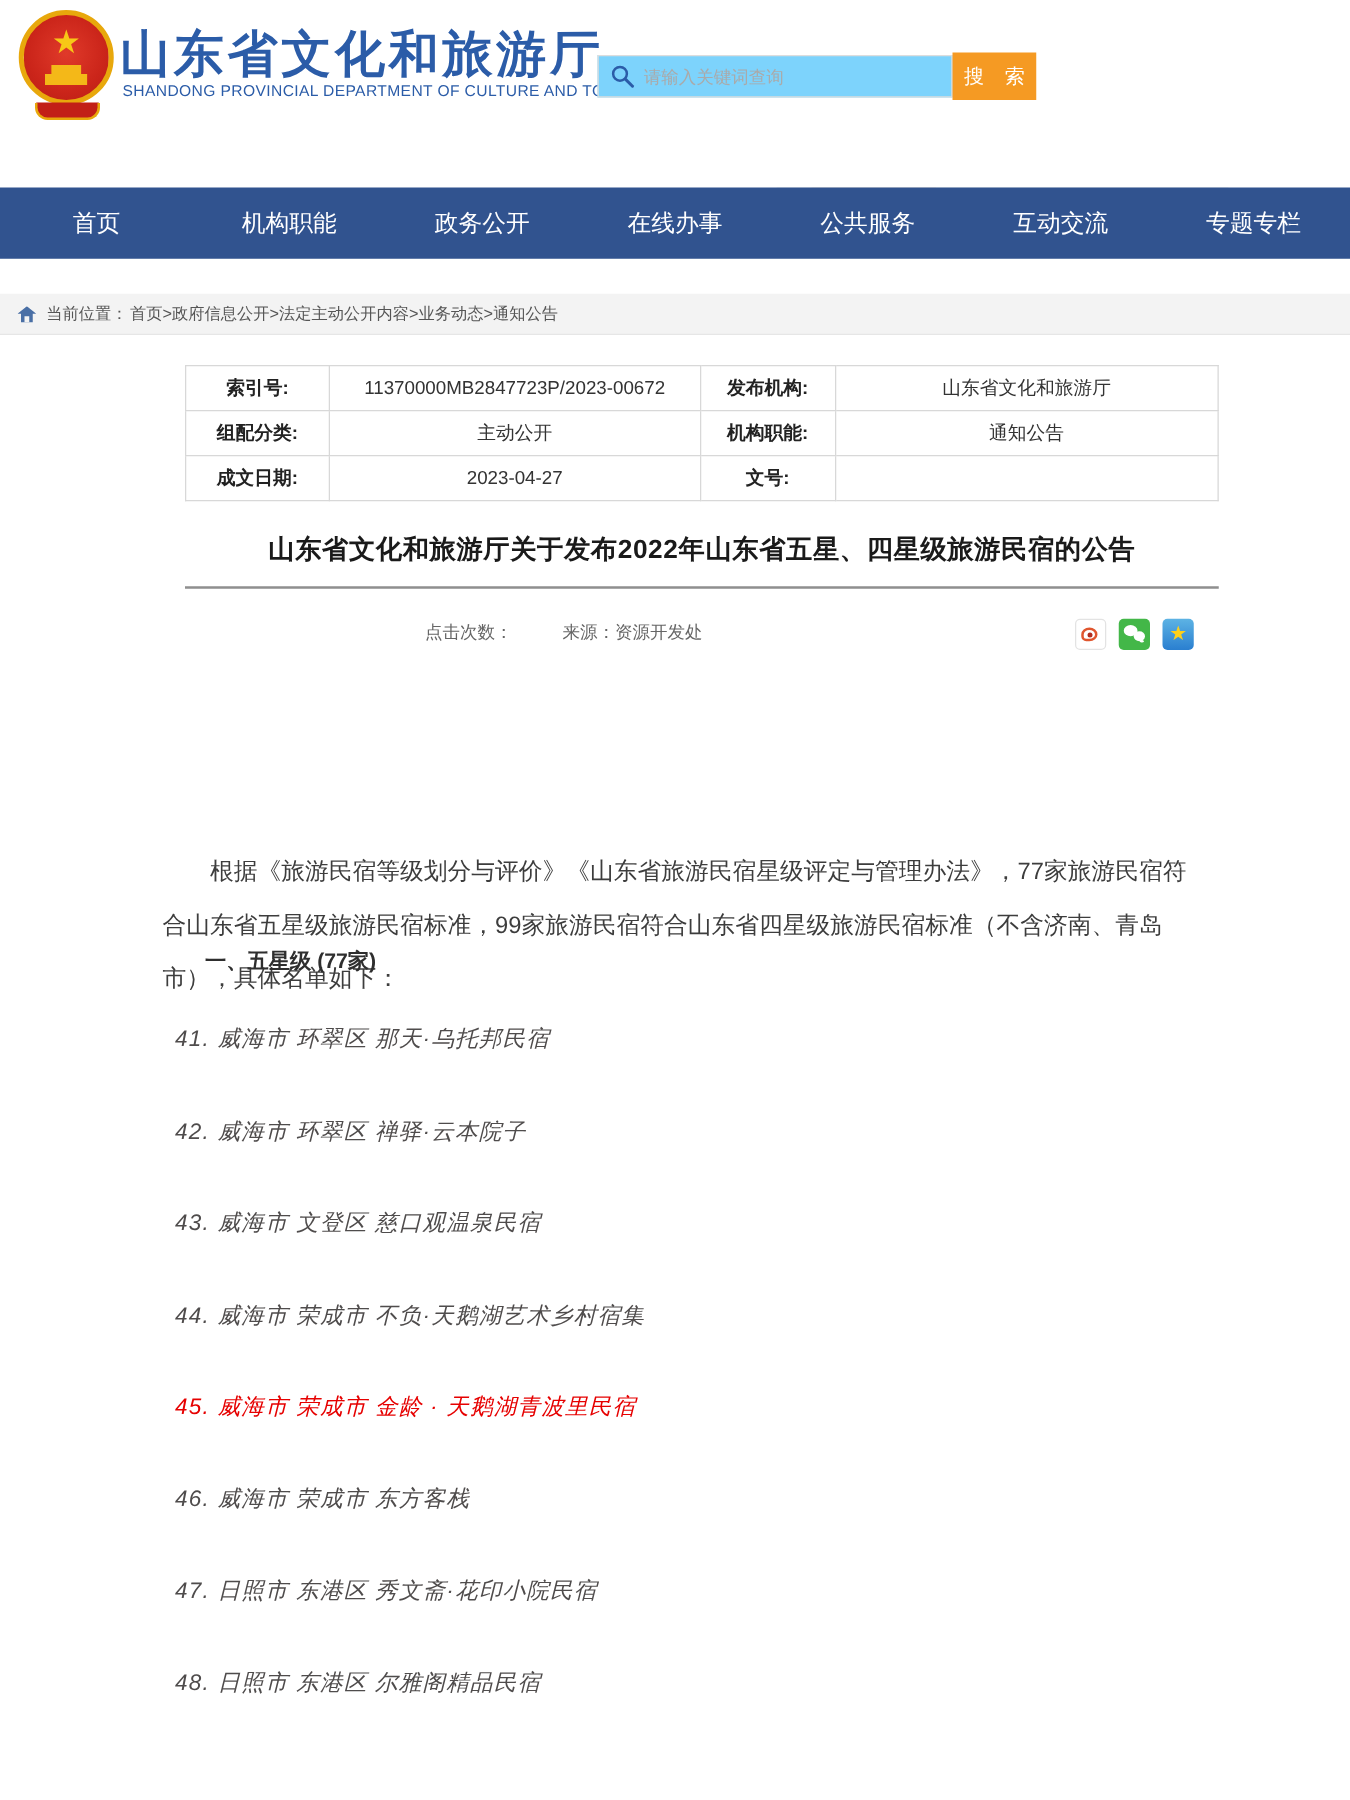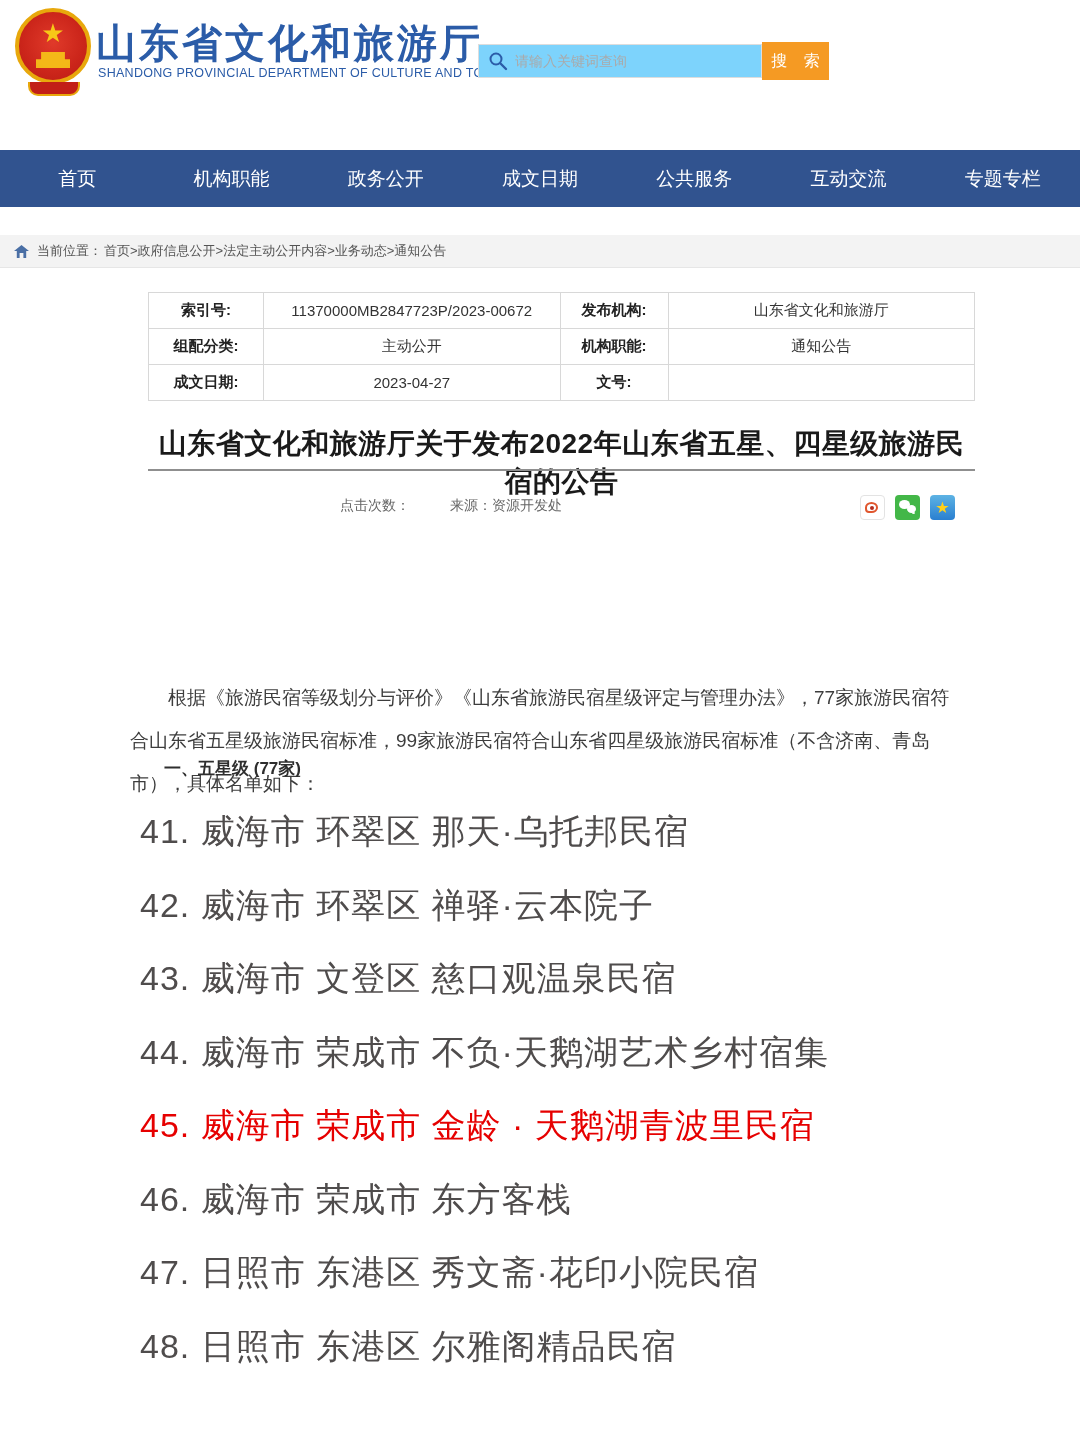--- a/index.html
+++ b/index.html
@@ -58,40 +58,40 @@
   .crumb-path { cursor:pointer; }
 
   
   .info-table { position:absolute; top:292px; left:148px; width:827px; border-collapse:collapse; font-size:15px; }
   .info-table td { border:1px solid #d8d8d8; height:36px; text-align:center; color:#333; padding:0 6px; }
   .info-table td.lbl { font-weight:bold; color:#222; }
   .c1{width:115px}.c2{width:297px}.c3{width:108px}.c4{width:307px}
 
   
   .article-title { position:absolute; top:425px; left:148px; width:827px; text-align:center;
-      font-size:28px; font-weight:bold; color:#1a1a1a; letter-spacing:0.5px; }
+      font-size:21px; font-weight:bold; color:#1a1a1a; letter-spacing:0.5px; }
   .title-divider { position:absolute; top:469px; left:148px; width:827px; height:2px; background:#8f8f8f; }
   .hits { position:absolute; top:497px; left:340px; font-size:14px; color:#666; }
   .source { position:absolute; top:497px; left:450px; font-size:14px; color:#666; }
   .share-icons { position:absolute; top:495px; left:860px; display:flex; gap:10px; }
   .sicon { width:25px; height:25px; border-radius:4px; position:relative; cursor:pointer; }
   .sicon.weibo { background:#fff; border:1px solid #e3e3e3; }
   .weibo-eye { position:absolute; left:4px; top:6px; width:13px; height:11px; border:2.5px solid #e0562e; border-radius:50% 50% 50% 4px; }
   .weibo-eye::after { content:""; position:absolute; left:2.5px; top:1.5px; width:4px; height:4px; border-radius:50%; background:#b32d1e; }
   .sicon.wechat { background:#43b748; }
   .sicon.wechat::before { content:""; position:absolute; left:4px; top:5px; width:11px; height:9px; background:#fff; border-radius:50%; }
   .sicon.wechat::after { content:""; position:absolute; left:12px; top:10px; width:9px; height:8px; background:#fff; border-radius:50%; box-shadow:2px 4px 0 -3px #fff; }
   .sicon.qzone { background:linear-gradient(#5db3e4,#2a7fd0); color:#ffd019; font-size:16px; text-align:center; line-height:25px; }
 
   .article-para { position:absolute; top:676px; left:130px; width:824px; font-size:19px; color:#3d3d3d;
       line-height:43px; text-indent:2em; }
   .section-heading { position:absolute; top:757px; left:130px; font-size:17px; font-weight:bold; color:#2e2e2e; text-indent:2em; }
 
   .minsu-list { position:absolute; top:818px; left:140px; width:820px; }
-  .minsu-item { font-size:34px; color:#4f4c4c; letter-spacing:1px; line-height:27px; margin-bottom:46.5px; white-space:nowrap; }
+  .minsu-item { font-size:18px; color:#4f4c4c; letter-spacing:1px; line-height:27px; margin-bottom:46.5px; white-space:nowrap;font-style:italic; }
   .minsu-item.red { color:#e60000; }
 </style>
 </head>
 <body>
 
 <div class="page">
 
   <div class="photo">
     <div class="village"></div>
     <div class="canopy"></div>
@@ -119,21 +119,21 @@
       </svg>
     </span>
     <input class="search-input" type="text" placeholder="请输入关键词查询" style="">
     <button class="search-btn">搜 索</button>
   </div>
 
   <div class="nav">
     <div class="nav-item">首页</div>
     <div class="nav-item">机构职能</div>
     <div class="nav-item">政务公开</div>
-    <div class="nav-item">成文日期</div>
+    <div class="nav-item">在线办事</div>
     <div class="nav-item">公共服务</div>
     <div class="nav-item">互动交流</div>
     <div class="nav-item">专题专栏</div>
   </div>
 
   <div class="breadcrumb">
     <span class="home-icon">
       <svg width="15" height="13" viewBox="0 0 15 13">
         <path d="M7.5 0 L15 6 H12.2 V13 H2.8 V6 H0 Z" fill="#4a6fa5"></path>
         <rect x="5.6" y="8" width="3.8" height="5" fill="#f3f3f3"></rect>

